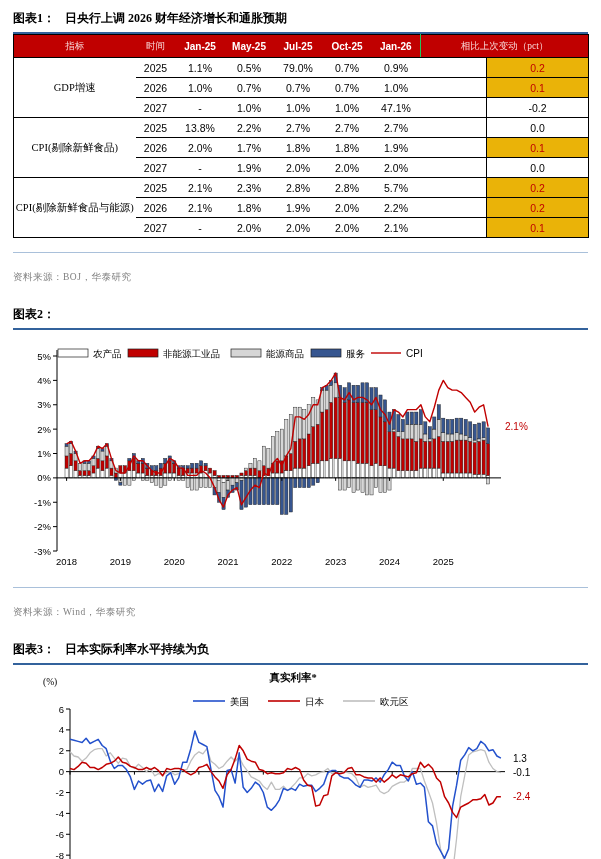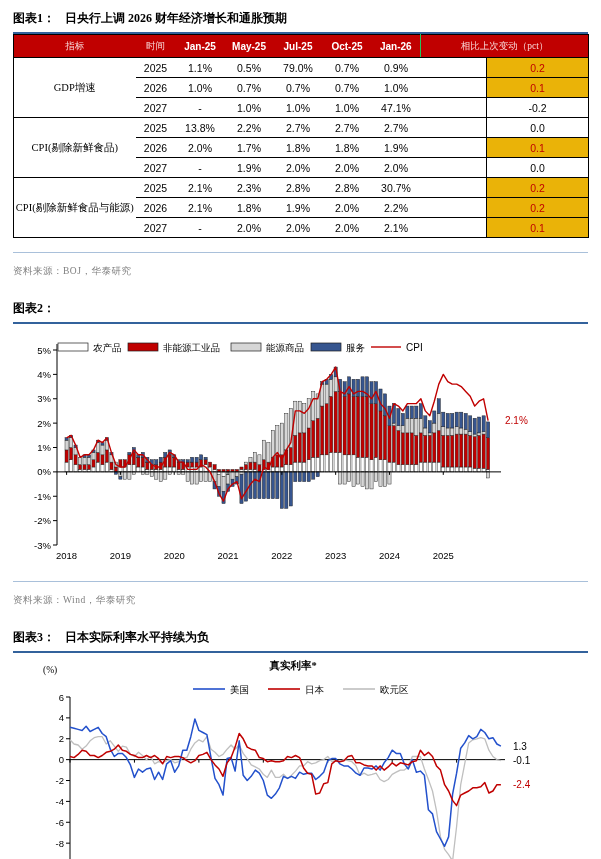--- a/index.html
+++ b/index.html
@@ -1,20 +1,20 @@
 <!DOCTYPE html>
 <html><head>
 <meta charset="utf-8">
 <style>
   html,body{margin:0;padding:0;background:#fff;}
   body{width:601px;height:859px;overflow:hidden;font-family:"Liberation Sans",sans-serif;color:#000;}
   .page{padding:6px 13px 0 13px;}
   .fig-heading{display:flex;gap:10px;align-items:baseline;font-family:"Liberation Serif",serif;
     font-weight:bold;font-size:12px;padding:4px 0 5px 0;border-bottom:2px solid #33629C;}
-  .src{border-top:1px solid #A9C0DA;margin-top:14px;padding-top:12px;
+  .src{border-top:1px solid #A9C0DA;margin-top:14px;padding-top:18px;
     font-family:"Liberation Serif",serif;font-size:9.5px;color:#808080;letter-spacing:.5px;}
   table.fc{border-collapse:collapse;table-layout:fixed;width:575px;
     border:1.2px solid #000;font-size:10.5px;text-align:center;}
   table.fc th{height:20px;background:#C00000;font-weight:normal;font-size:9.5px;color:#F8D7D7;
     font-family:"Liberation Serif",serif;border-bottom:1.2px solid #000;}
   table.fc th.mon{font-family:"Liberation Sans",sans-serif;font-weight:bold;font-size:10px;color:#fff;}
   table.fc th.pct{border-left:1px solid #22c55e;white-space:nowrap;overflow:visible;}
   table.fc td{height:17px;background:#fff;}
   table.fc td.ind{font-family:"Liberation Serif",serif;font-size:10.5px;text-align:center;}
   table.fc tr.inner td{border-top:1px solid #000;}
@@ -123,21 +123,21 @@
           <td></td>
           <td class="chg">0.0</td>
         </tr>
         <tr class="gstart">
           <td rowspan="3" class="ind">CPI(剔除新鲜食品与能源)</td>
           <td>2025</td>
           <td>2.1%</td>
           <td>2.3%</td>
           <td>2.8%</td>
           <td>2.8%</td>
-          <td>30.7%</td>
+          <td>5.7%</td>
           <td></td>
           <td class="chg hl">0.2</td>
         </tr>
         <tr class="inner">
           <td>2026</td>
           <td>2.1%</td>
           <td>1.8%</td>
           <td>1.9%</td>
           <td>2.0%</td>
           <td>2.2%</td>

